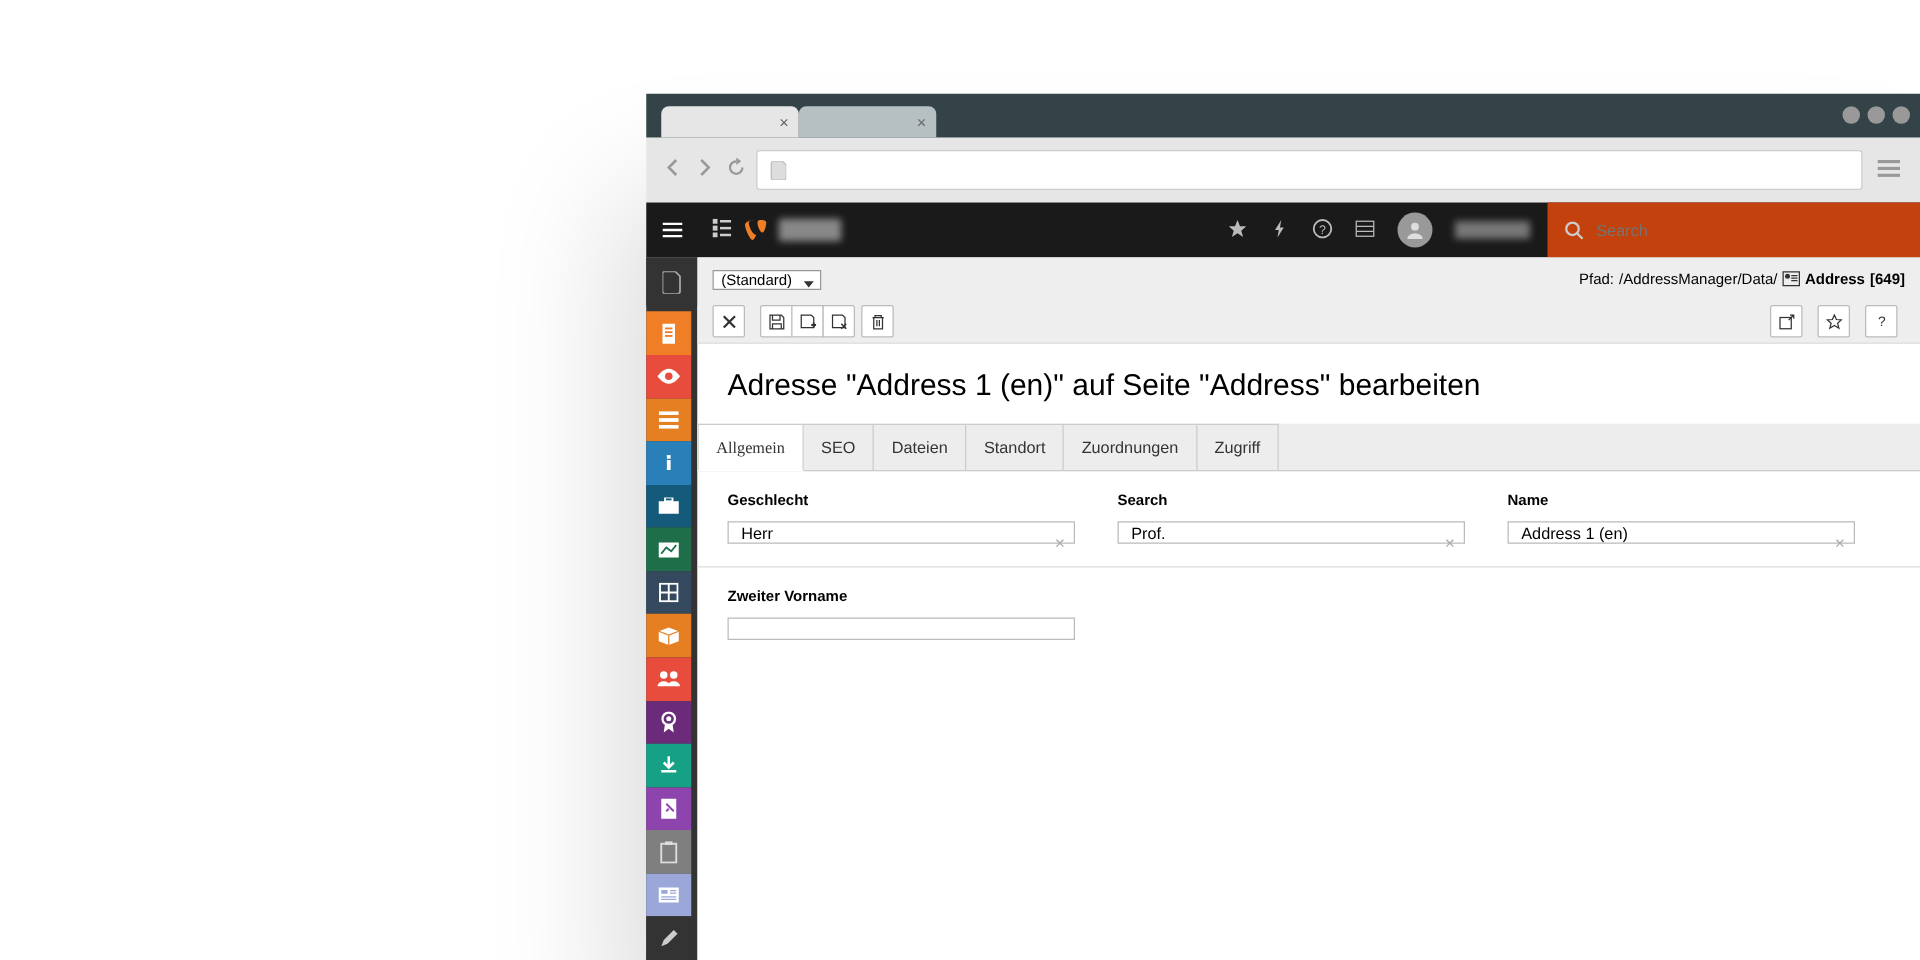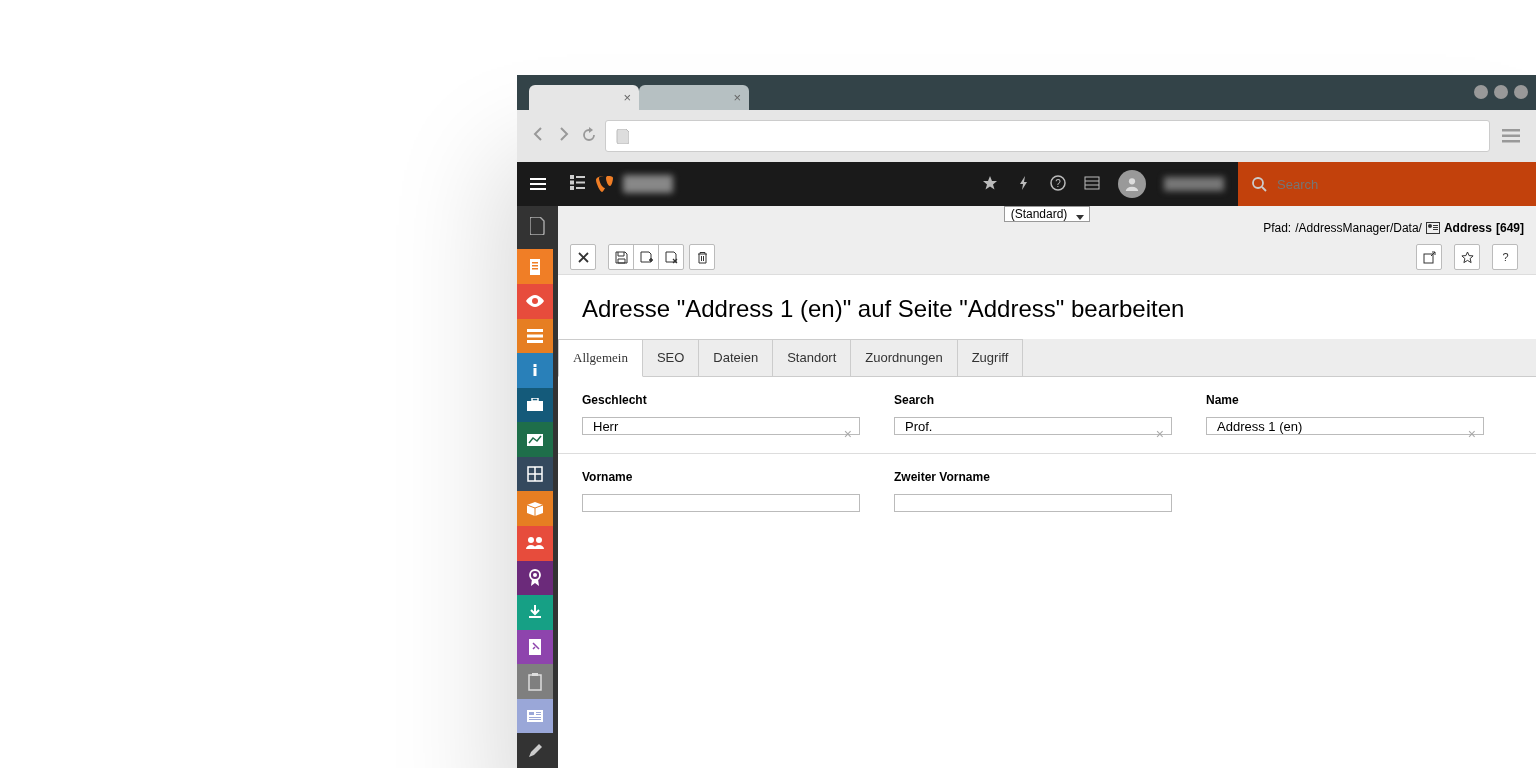--- a/index.html
+++ b/index.html
@@ -39,21 +39,21 @@
 
 .app-body { display: flex; height: calc(100% - 131px); }
 .mod-sidebar { width: 41px; background: #333; display: flex; flex-direction: column; }
 .mod-icon-top { width: 41px; height: 41px; display: flex; align-items: center; justify-content: center; background: #333; margin-bottom: 4px; }
 .mod-icon-top svg { color: #999; }
 .mod-icon { width: 36px; height: 36px; display: flex; align-items: center; justify-content: center; margin: 0 0 0 0; }
 .mod-icon svg { color: #fff; }
 
 .content { flex: 1; background: #fff; overflow: hidden; }
 .content-header { background: #eee; border-bottom: 1px solid #ddd; }
-.ch-row1 { display: flex; align-items: center; height: 34px; padding: 0 12px; flex-direction: column; }
+.ch-row1 { display: flex; align-items: center; height: 34px; padding: 0 12px; }
 .std-select { background: #fff; border: 1px solid #999; height: 24px; padding: 0 22px 0 6px; font-size: 12px; position: relative; }
 .std-select-wrap { position: relative; display: inline-block; }
 .std-select-wrap::after { content: ""; position: absolute; right: 6px; top: 9px; border-left: 4px solid transparent; border-right: 4px solid transparent; border-top: 5px solid #333; }
 .path-label { margin-left: auto; font-size: 12px; display: flex; align-items: center; gap: 4px; }
 .path-label .strong { font-weight: bold; }
 .vcard-ico { width: 14px; height: 12px; border: 1px solid #333; display: inline-block; position: relative; }
 .vcard-ico::before { content:""; position:absolute; left:1px; top:1px; width:4px; height:4px; background:#333; border-radius:50%; }
 .vcard-ico::after { content:""; position:absolute; right:1px; top:2px; width:5px; height:1px; background:#333; box-shadow: 0 2px 0 #333, 0 4px 0 #333; }
 
 .ch-row2 { display: flex; align-items: center; height: 34px; padding: 0 12px; gap: 6px; }
@@ -406,24 +406,20 @@
                 <input class="text-input" value="Address 1 (en)" style="">
                 <span class="clr">×</span>
               </div>
             </div>
           </div>
         </div>
 
         <div class="form-section" style="border-bottom:none">
           <div class="form-3col">
             <div class="form-col">
-              <label class="form-label">Vorname</label>
-              <input class="text-input" value="" style="">
-            </div>
-            <div class="form-col">
               <label class="form-label">Zweiter Vorname</label>
               <input class="text-input" value="" style="">
             </div>
           </div>
         </div>
       </div>
     </div>
   </div>
 
 </div>

